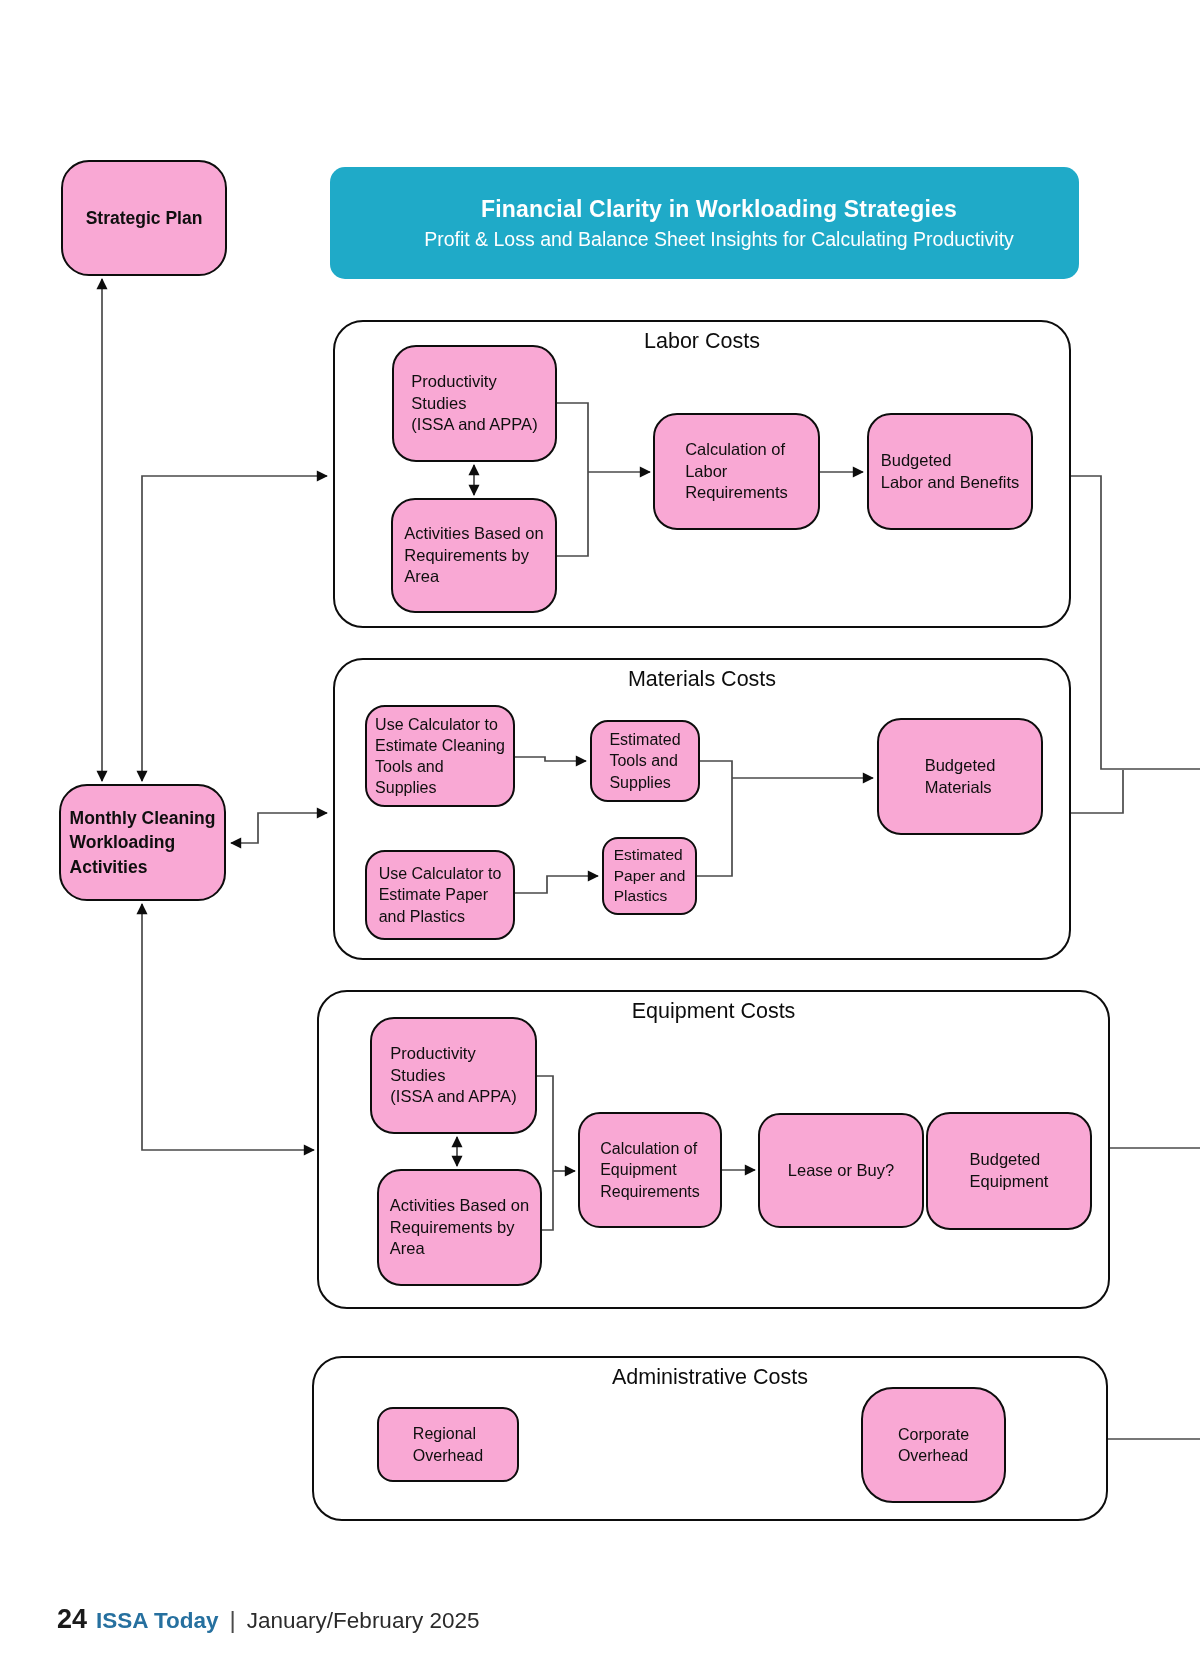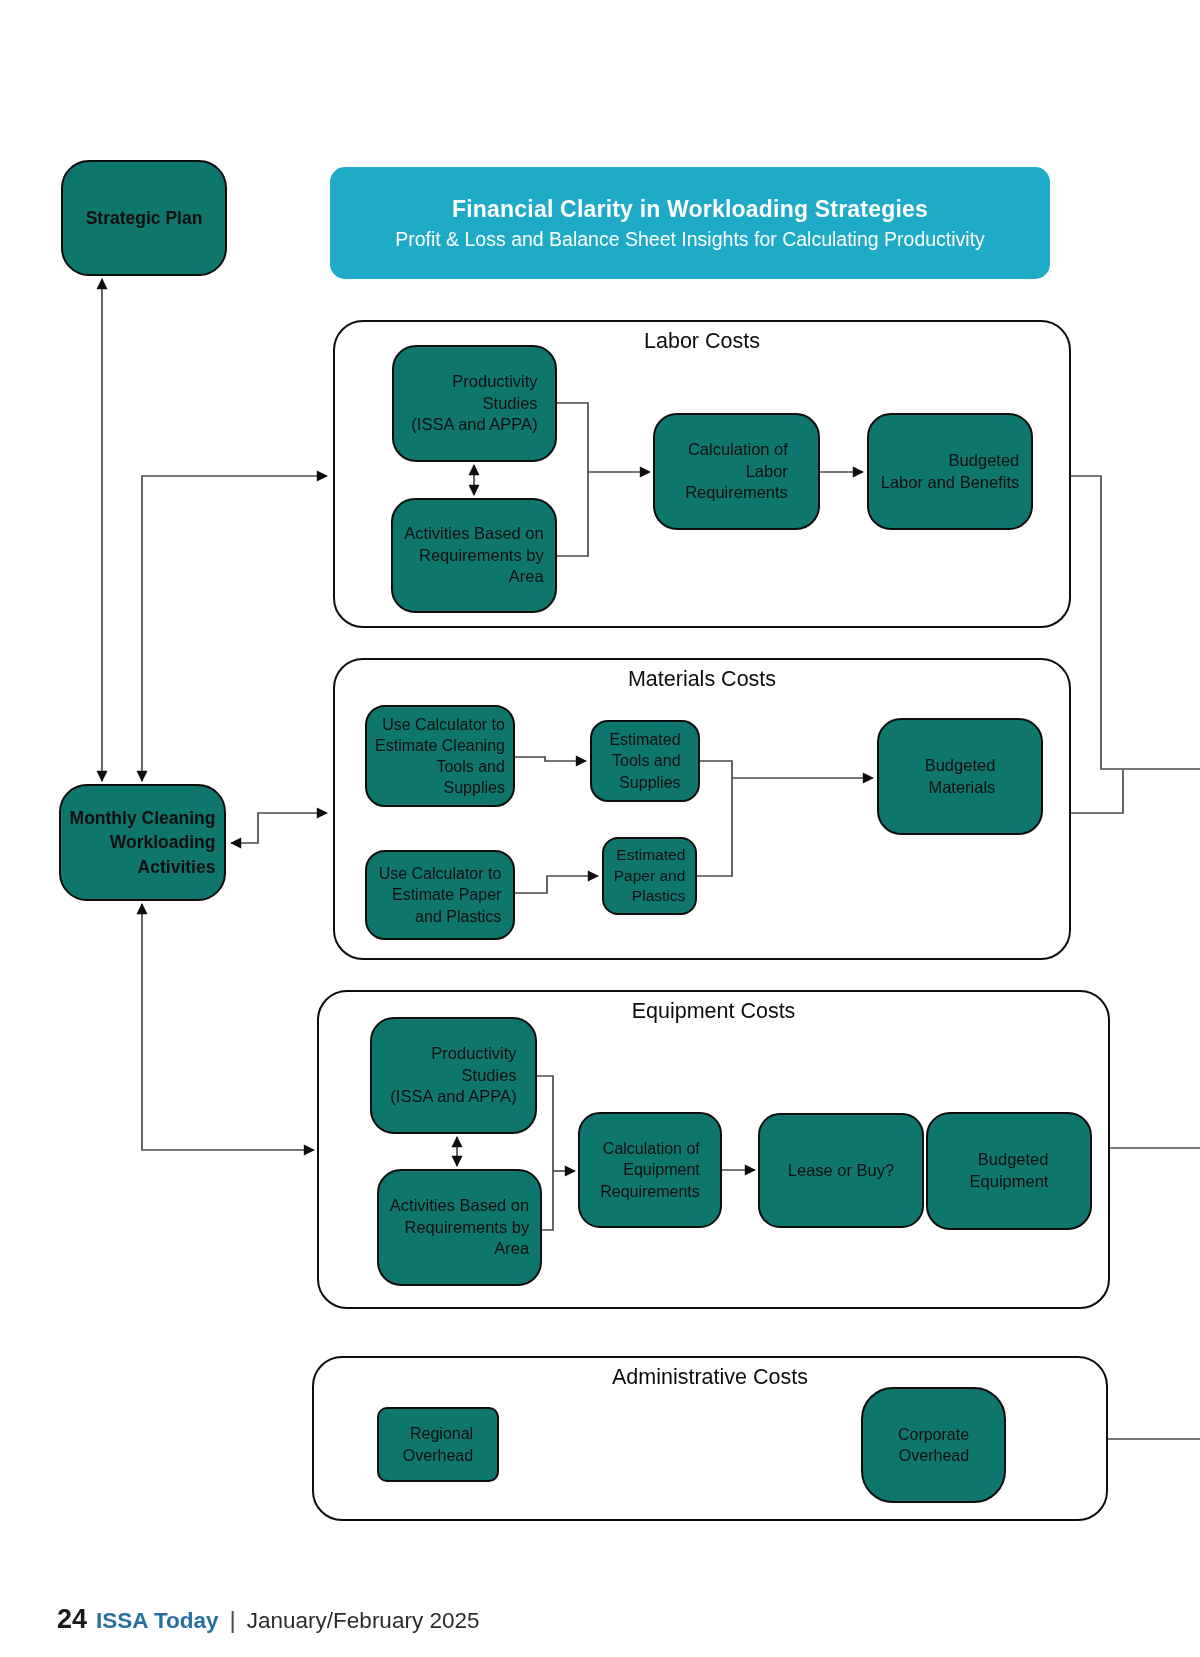--- a/index.html
+++ b/index.html
@@ -29,27 +29,27 @@
     position: absolute;
     top: 7px; left: 0; right: 0;
     text-align: center;
     font-size: 21.5px;
     font-weight: 400;
     color: #0d0d0d;
     z-index: 3;
   }
   .node {
     position: absolute;
-    background: #0f766e;
+    background: #f9a8d4;
     border: 2.4px solid #0d0d0d;
     box-sizing: border-box;
     display: flex;
     align-items: center;
     justify-content: center;
-    text-align: right;
+    text-align: left;
     white-space: pre-line;
     font-size: 16.5px;
     line-height: 1.32;
     color: #0f0f0f;
     z-index: 4;
     padding: 0;
   }
   .node.bold { font-weight: 700; font-size: 17.5px; line-height: 1.4; border-width: 2.6px; }
   .node.small { font-size: 16px; }
   .node.xsmall { font-size: 15.5px; }
@@ -58,20 +58,21 @@
     left: 330px; top: 167px;
     width: 720px; height: 112px;
     border-radius: 15px;
     display: flex;
     flex-direction: column;
     align-items: center;
     justify-content: center;
     gap: 5px;
     z-index: 4;
     color: #ffffff;
+    padding-left: 29px;
   }
   .banner-title { font-size: 23px; font-weight: 700; letter-spacing: 0.2px; }
   .banner-subtitle { font-size: 19.5px; font-weight: 400; }
   .footer {
     position: absolute;
     left: 57px; top: 1574px;
     display: flex;
     align-items: baseline;
     z-index: 4;
   }
@@ -172,21 +173,21 @@
   <div class="node small" style="left:578px; top:1112px; width:144px; height:116px; border-radius:22px;">Calculation of
 Equipment
 Requirements</div>
   <div class="node" style="left:758px; top:1113px; width:166px; height:115px; border-radius:22px;">Lease or Buy?</div>
   <div class="node" style="left:926px; top:1112px; width:166px; height:118px; border-radius:24px;">Budgeted
 Equipment</div>
 
   <div class="container" style="left:312px; top:1356px; width:796px; height:165px;">
     <div class="container-title">Administrative Costs</div>
   </div>
-  <div class="node small" style="left:377px; top:1407px; width:122px; height:75px; border-radius:10px;">Regional
+  <div class="node small" style="left:377px; top:1407px; width:142px; height:75px; border-radius:16px;">Regional
 Overhead</div>
   <div class="node small" style="left:861px; top:1387px; width:145px; height:116px; border-radius:32px;">Corporate
 Overhead</div>
 
   <div class="footer">
     <span class="footer-page">24</span>
     <span class="footer-brand" style="color: rgb(38, 112, 159);">ISSA Today</span>
     <span class="footer-sep">|</span>
     <span class="footer-issue">January/February 2025</span>
   </div>

